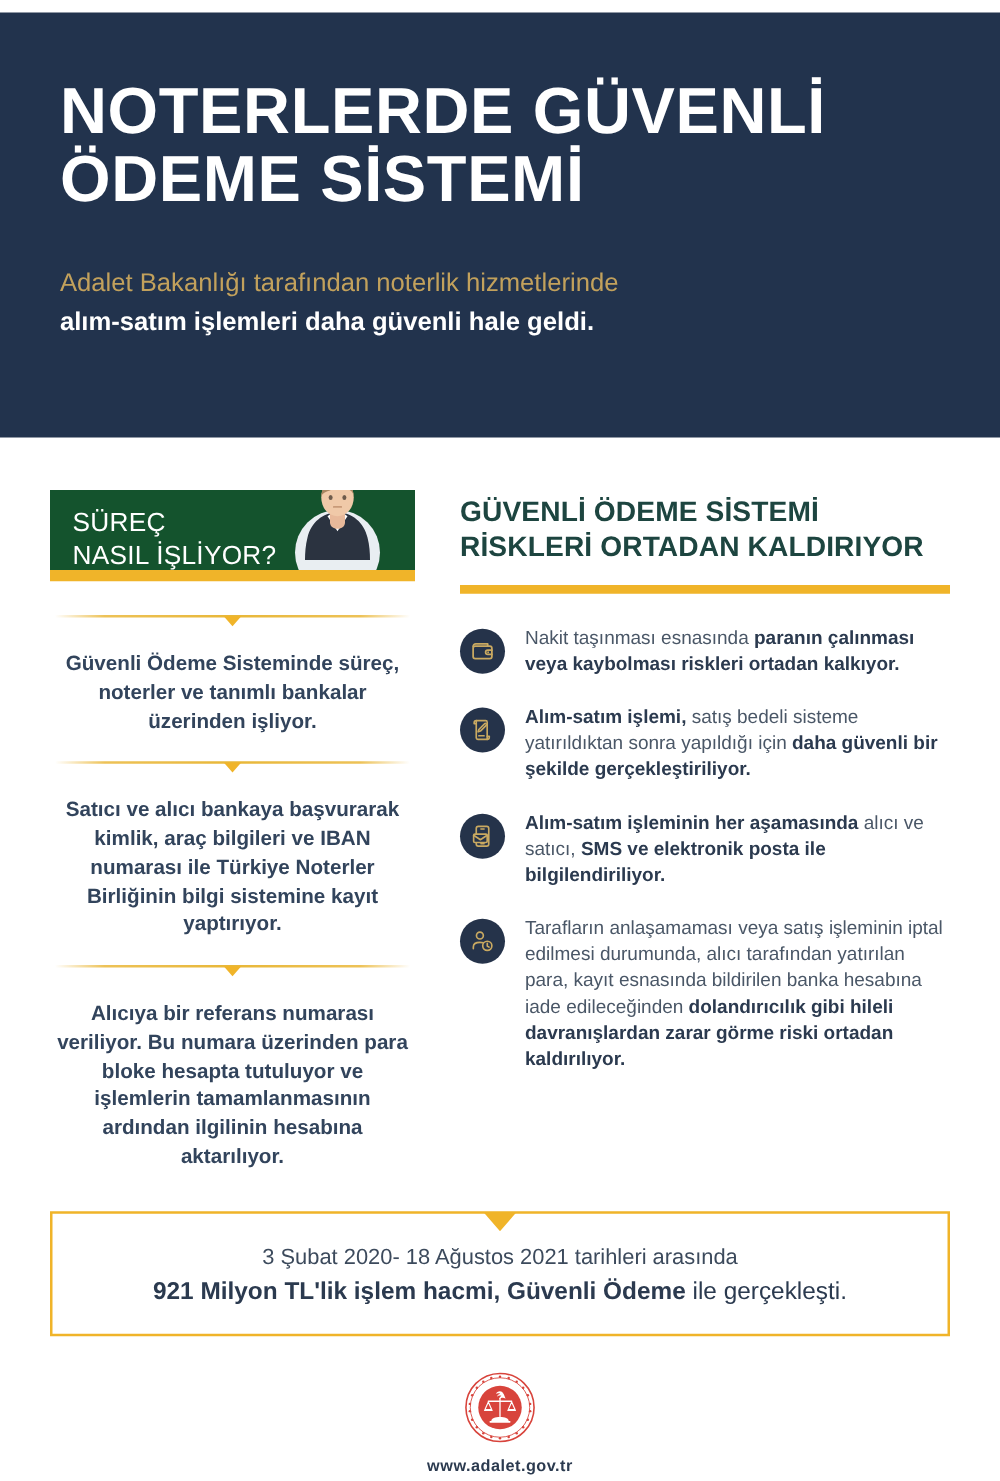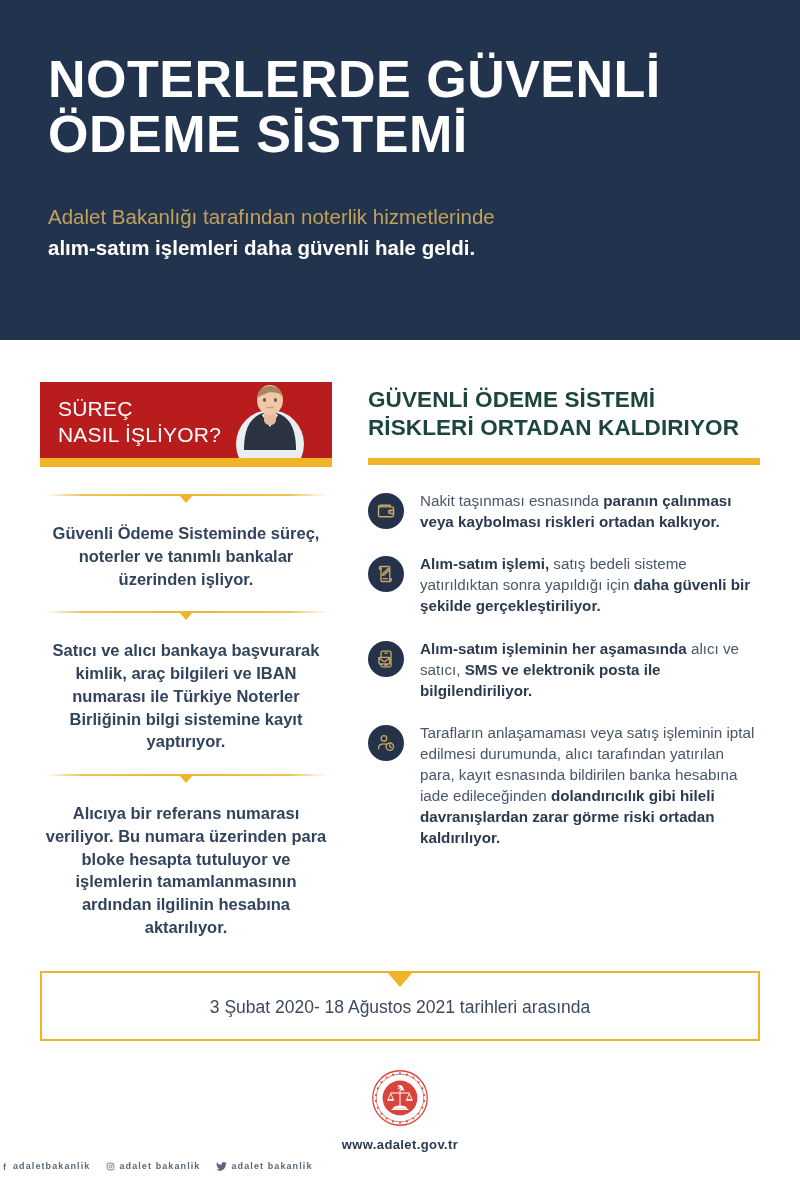--- a/index.html
+++ b/index.html
@@ -12,20 +12,21 @@
     overflow:hidden;
   }
   .page { position:relative; width:800px; height:1185px; background:#fff; }
 
   
   .header {
     background:#22334d;
     height:340px;
     padding:52px 48px 0 48px;
     position:relative;
+    margin-top:10px;
   }
   .header h1 {
     font-size:52px;
     line-height:1.06;
     font-weight:bold;
     color:#ffffff;
     letter-spacing:0.5px;
   }
   .header h1 .l2 { display:block; }
   .subtitle {
@@ -43,22 +44,22 @@
     display:flex;
     gap:36px;
     align-items:flex-start;
   }
   .col-left { width:292px; flex:none; }
   .col-right { flex:1; padding-top:4px; }
 
   
   .gray-card {
     position:relative;
-    background:#b91c1c;
-    height:76px;
+    background:#14532d;
+    height:64px;
     overflow:hidden;
   }
   .gray-card .gc-title {
     position:absolute;
     left:18px; top:14px;
     color:#ffffff;
     font-size:21px;
     line-height:1.22;
     font-weight:normal;
     letter-spacing:.2px;
@@ -279,20 +280,23 @@
           <div class="risk-text"><span>Tarafların anlaşamaması veya satış işleminin iptal edilmesi durumunda, alıcı tarafından yatırılan para, kayıt esnasında bildirilen banka hesabına iade edileceğinden </span><b>dolandırıcılık gibi hileli davranışlardan zarar görme riski ortadan kaldırılıyor.</b></div>
         </div>
 
       </div>
     </div>
   </div>
 
   <div class="callout">
     <div class="c-tri"></div>
     <div class="c-line1">3 Şubat 2020- 18 Ağustos 2021 tarihleri arasında</div>
+    <div class="c-line2">
+      <b>921 Milyon TL'lik işlem hacmi, Güvenli Ödeme</b><span class="thin"> ile gerçekleşti.</span>
+    </div>
   </div>
 
   <div class="footer">
     <div class="logo-wrap">
       <svg width="58" height="58" viewBox="0 0 100 100">
         <circle cx="50" cy="50" r="47" fill="none" stroke="#d8443c" stroke-width="2.2"></circle>
         <circle cx="50" cy="50" r="41" fill="none" stroke="#d8443c" stroke-width="1.2"></circle>
         <g fill="#d8443c">
           <circle cx="50" cy="7.5" r="1.7"></circle>
             <circle cx="62" cy="9.3" r="1.7"></circle>

